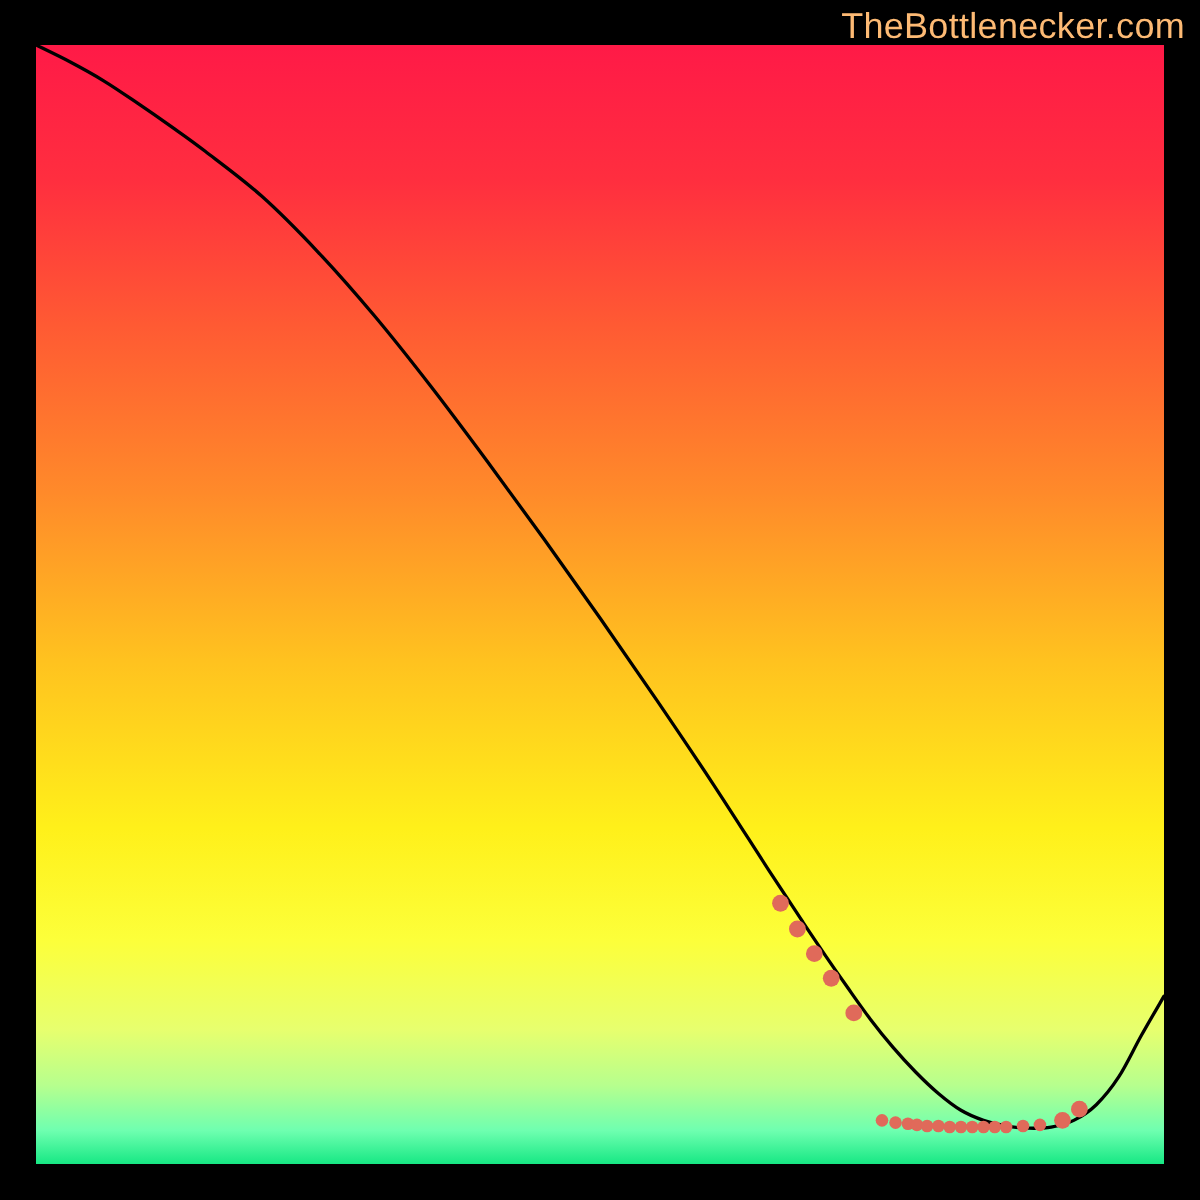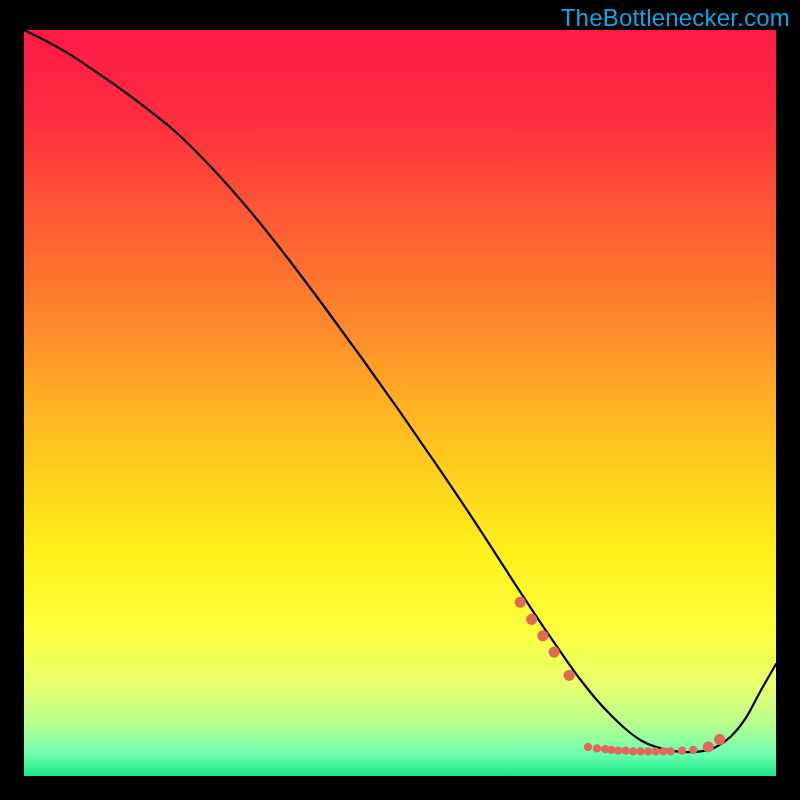--- a/index.html
+++ b/index.html
@@ -14,21 +14,21 @@
   .frame {
     position: relative;
     width: 800px;
     height: 800px;
     background: #000;
   }
   .watermark {
     position: absolute;
     top: 4px;
     right: 10px;
-    color: #0ea5e9;
+    color: #fdba74;
     font-size: 24px;
     font-weight: 400;
     letter-spacing: 0.2px;
     z-index: 5;
   }
   .plot-wrap {
     position: absolute;
     left: 24px;
     top: 30px;
     width: 752px;

